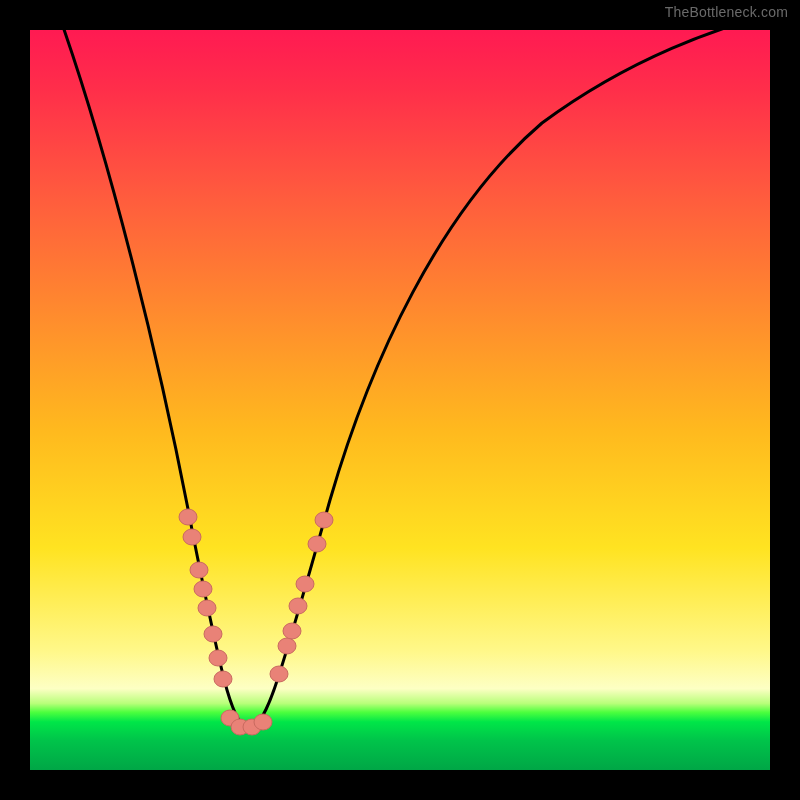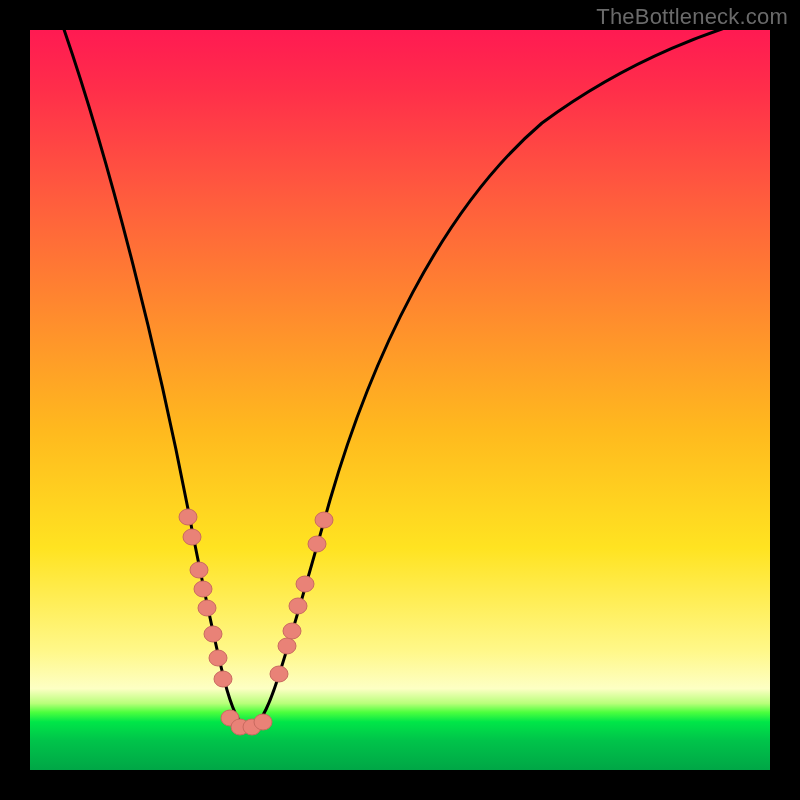--- a/index.html
+++ b/index.html
@@ -45,21 +45,21 @@
       #00e648 93.5%,
       #00c44a 96%,
       #00a646 100%
     );
   }
   .watermark {
     position: absolute;
     top: 4px;
     right: 12px;
     color: #6a6a6a;
-    font-size: 22px;
+    font-size: 14px;
     letter-spacing: 0.2px;
     font-weight: 500;
   }
   svg.curves {
     position: absolute;
     inset: 0;
   }
 </style>
 </head>
 <body>

